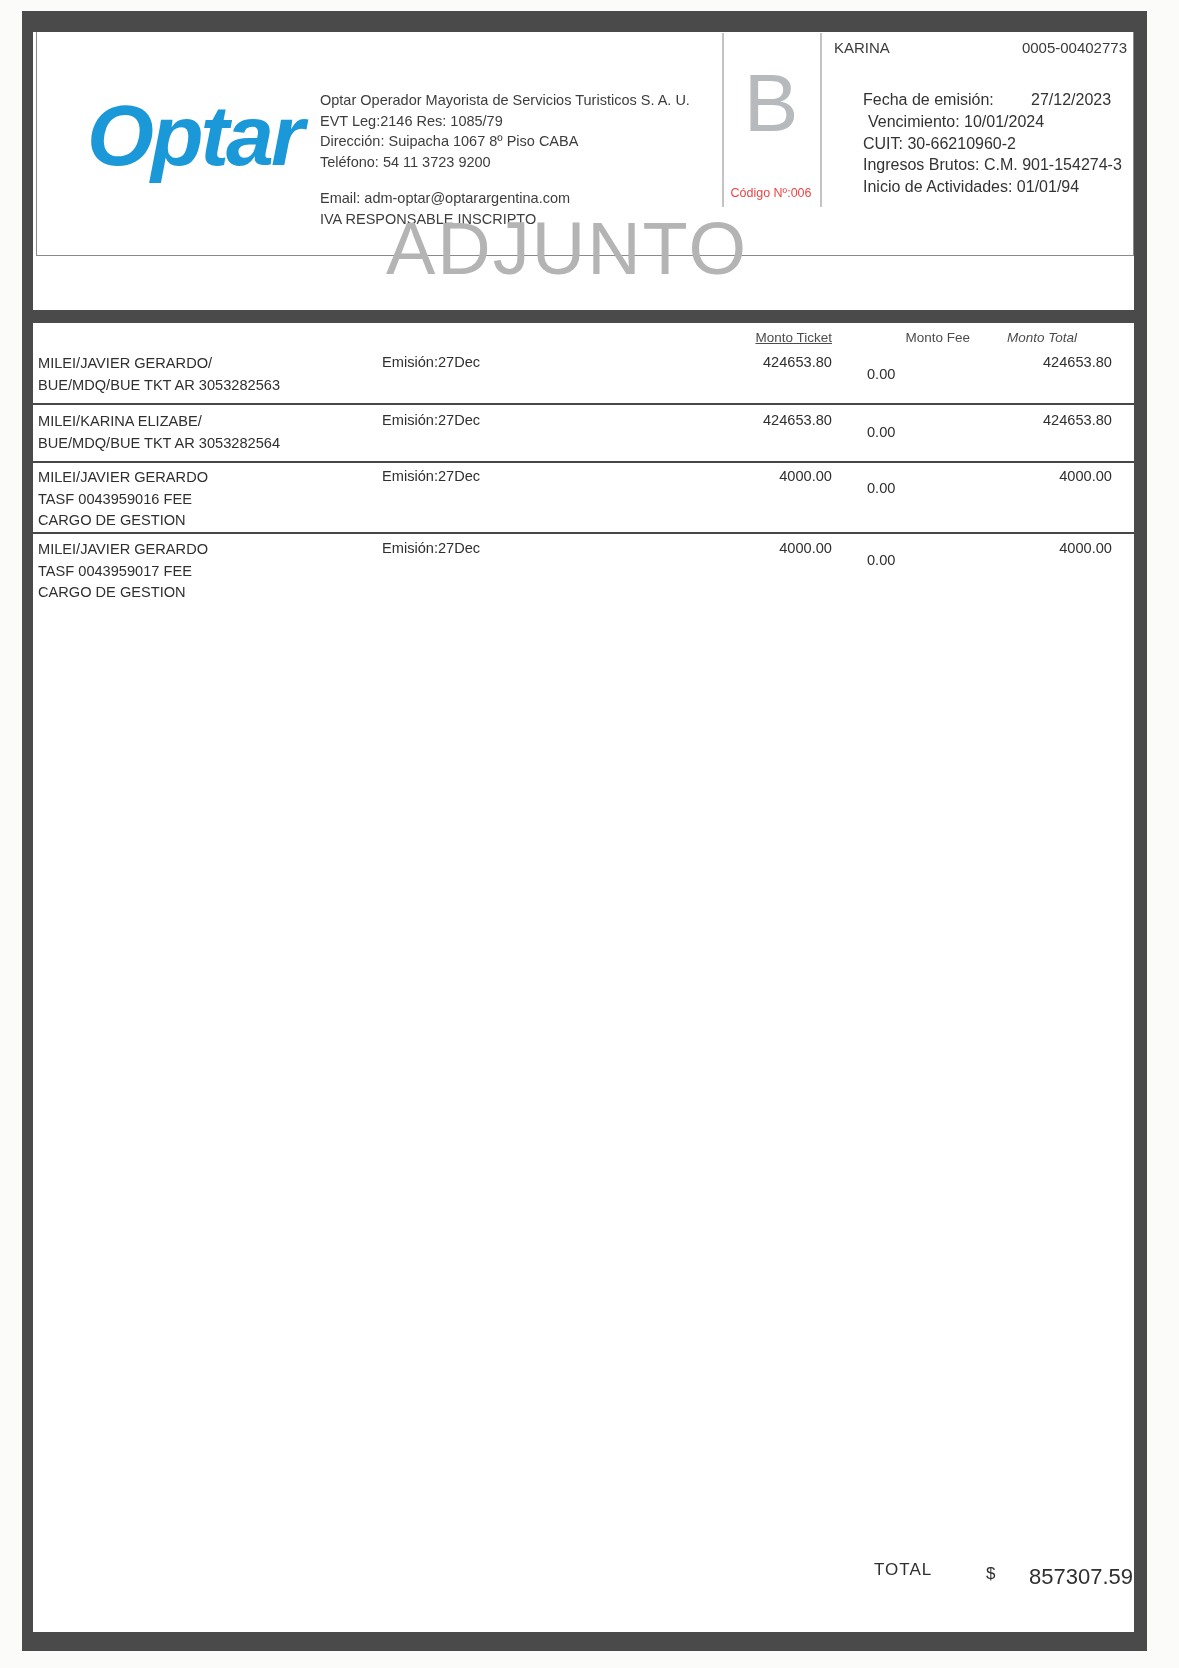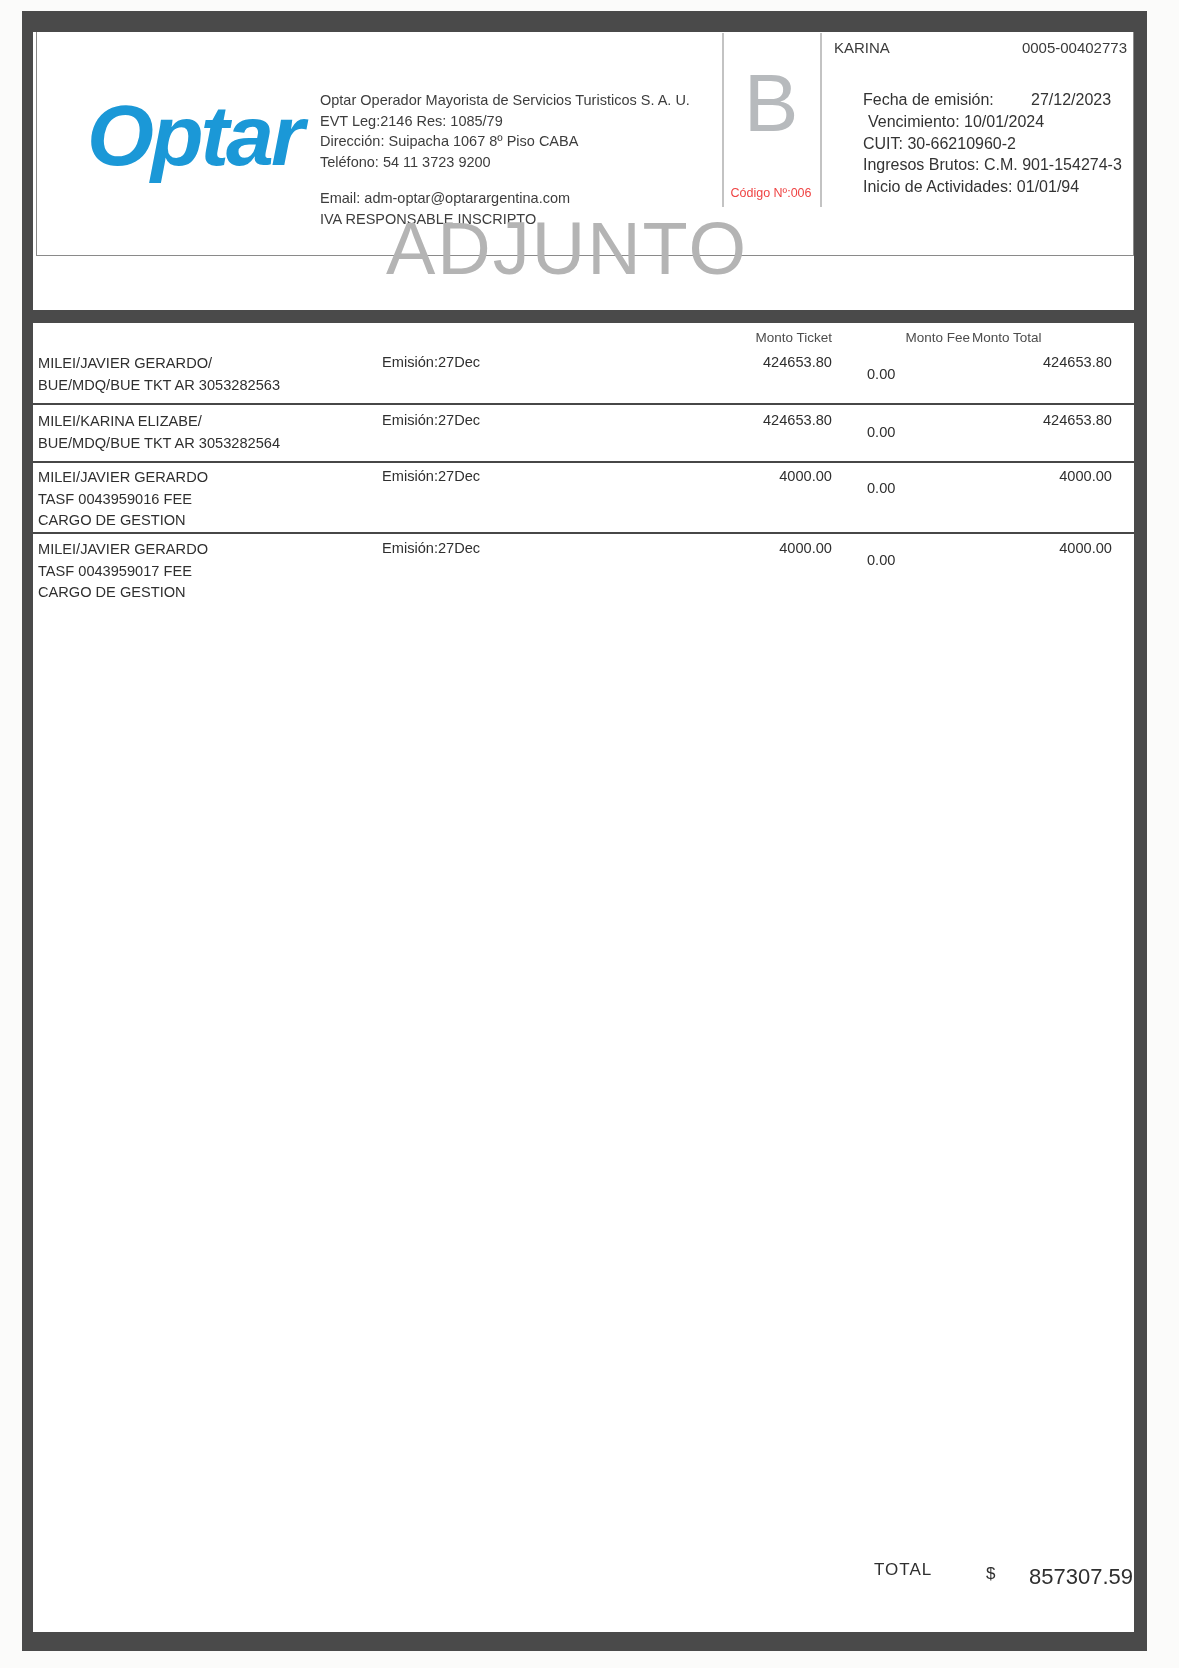--- a/index.html
+++ b/index.html
@@ -69,23 +69,23 @@
     text-align:center; font-size:74px; line-height:86px;
     color:#b4b4b4; letter-spacing:2px;
   }
 
   
   .sep-bar { position:absolute; left:33px; top:310px; width:1101px; height:13px; background:#4a4a4a; }
 
   
   .col-headers { position:absolute; left:0; top:330px; width:1179px; height:18px;
     font-size:13.5px; color:#4c4c4c; }
-  .col-ticket { position:absolute; left:642px; width:190px; text-align:right; }
+  .col-ticket { position:absolute; left:642px; width:190px; text-align:right;text-decoration:underline; }
   .col-fee    { position:absolute; left:832px; width:138px; text-align:right; }
-  .col-total  { position:absolute; left:972px; width:140px; text-align:left; }
+  .col-total  { position:absolute; left:972px; width:140px; text-align:center;font-style:italic; }
 
   .t-row { position:absolute; left:38px; width:1096px; font-size:14.6px; color:#2f2f2f; }
   .r0 { top:352px; } .r1 { top:410px; } .r2 { top:466px; } .r3 { top:538px; }
   .cell-name    { position:absolute; left:0; top:1px; width:330px; line-height:21.5px; }
   .cell-emision { position:absolute; left:344px; top:2px; }
   .cell-ticket  { position:absolute; left:604px; top:2px; width:190px; text-align:right; }
   .cell-fee     { position:absolute; left:794px; top:14px; width:138px; text-align:left;padding-left:35px; }
   .cell-total   { position:absolute; left:934px; top:2px; width:140px; text-align:right; }
 
   .row-sep { position:absolute; left:33px; width:1101px; height:2px; background:#474747; }

